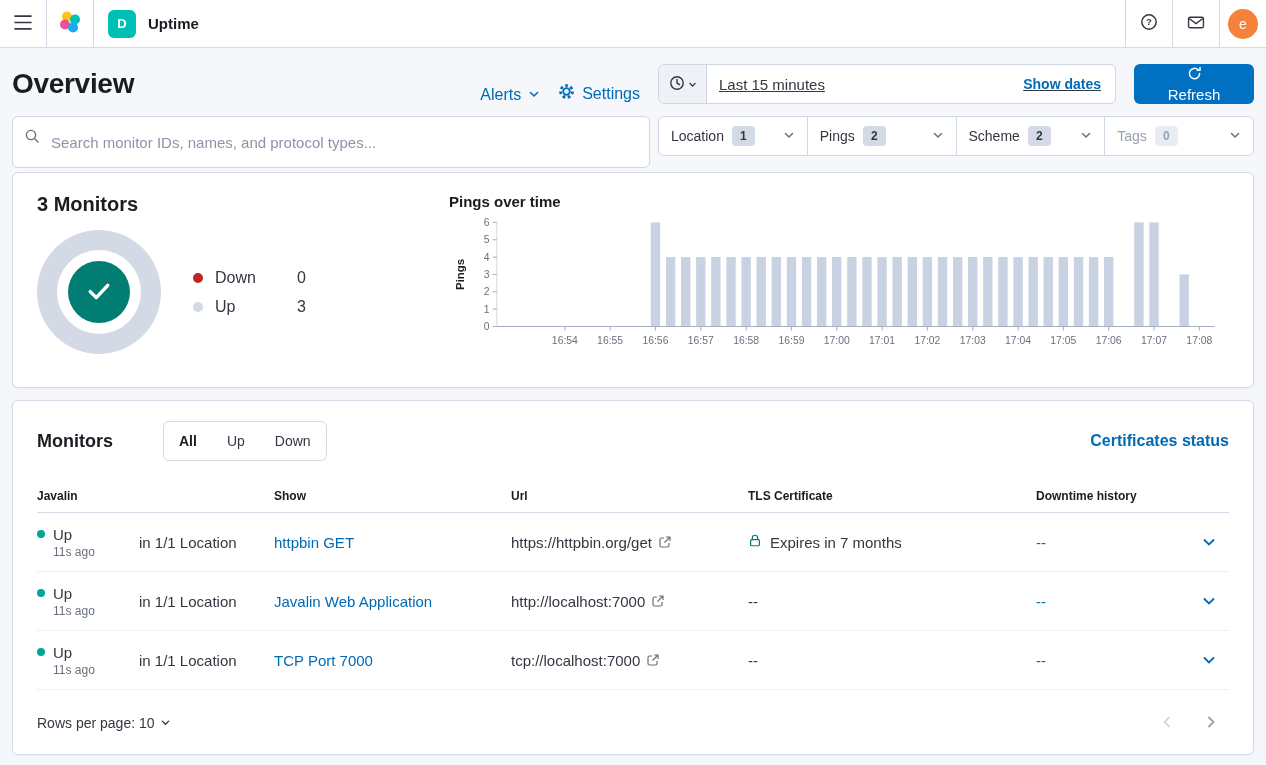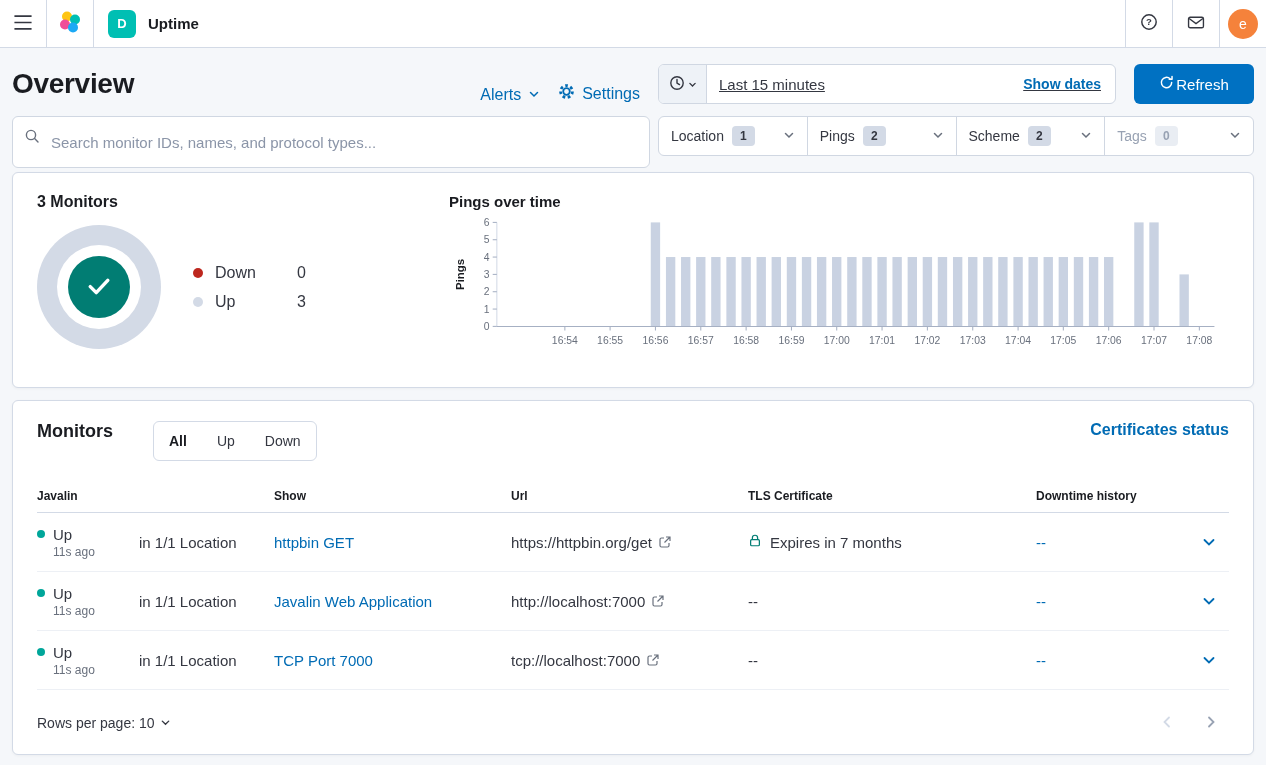--- a/index.html
+++ b/index.html
@@ -26,59 +26,59 @@
   .page{padding:12px;}
   .page-header{display:flex; align-items:center; height:48px; margin-bottom:8px;}
   .page-title{font-size:28px; font-weight:600; color:var(--title); letter-spacing:-.3px;}
   .header-actions{margin-left:auto; display:flex; align-items:flex-end; gap:18px;}
   .link-btn{color:var(--c-primary); font-size:16px; display:inline-flex; align-items:center; gap:7px;}
 
   .datepicker{display:flex; align-items:center; width:458px; height:40px; background:#fff; border:1px solid var(--input-border); border-radius:6px; overflow:hidden;text-decoration:underline;}
   .dp-quick{width:48px; height:100%; background:#eef2f7; border-right:1px solid var(--input-border); display:flex; align-items:center; justify-content:center; gap:3px; color:var(--text);}
   .dp-value{flex:1; text-align:left; padding:0 12px; font-size:15px; color:var(--text); height:100%;}
   .dp-showdates{color:var(--c-primary); font-size:14px; font-weight:600; padding:0 14px;}
-  .refresh-btn{height:40px; min-width:120px; background:var(--c-button); color:#fff; border-radius:6px; font-size:15px; font-weight:500; display:inline-flex; align-items:center; justify-content:center; gap:2px;}
+  .refresh-btn{height:40px; min-width:120px; background:var(--c-button); color:#fff; border-radius:6px; font-size:15px; font-weight:500; display:inline-flex; align-items:center; justify-content:center; gap:2px;flex-direction:column;}
 
   .filter-row{display:flex; gap:8px; margin-bottom:16px;}
   .search-box{flex:1; position:relative; height:40px;}
   .search-box svg{position:absolute; left:12px; top:12px;}
   .search-input{width:100%; height:52px; border:1px solid var(--input-border); border-radius:6px; background:#fff; padding:0 12px 0 38px; font-size:15px; font-family:inherit; color:var(--text);}
   .search-input::placeholder{color:#8b95a8;}
   .filter-group{display:flex; width:596px; height:40px; background:#fff; border:1px solid var(--input-border); border-radius:6px;}
   .filter-dd{flex:1; display:flex; align-items:center; gap:8px; padding:0 12px; font-size:14px; color:var(--text); border-left:1px solid var(--input-border);}
   .filter-dd:first-child{border-left:none;}
   .filter-badge{background:var(--c-up-light); color:var(--text); border-radius:4px; min-width:23px; height:20px; padding:0 6px; display:flex; align-items:center; justify-content:center; font-size:12px; font-weight:600;}
   .filter-dd .chev{margin-left:auto; color:var(--gray);}
   .filter-dd.disabled{color:#98a2b3;}
   .filter-dd.disabled .filter-badge{background:#e9edf3; color:#98a2b3;}
 
   .panel{background:#fff; border:1px solid var(--border); border-radius:6px; box-shadow:0 1px 3px rgba(0,0,0,.04);}
 
   
   .snapshot-panel{display:flex; padding:20px 24px; height:216px; margin-bottom:12px;}
   .snapshot-left{width:382px;}
-  .snapshot-title{font-size:16px; font-weight:700; color:var(--title);}
+  .snapshot-title{font-size:20px; font-weight:700; color:var(--title);}
   .snapshot-body{display:flex; align-items:center; gap:32px; margin-top:14px;}
   .donut{width:124px; height:124px; border-radius:50%; background:var(--c-up-light); display:flex; align-items:center; justify-content:center;}
   .donut-hole{width:84px; height:84px; border-radius:50%; background:#fff; display:flex; align-items:center; justify-content:center;}
   .donut-check{width:62px; height:62px; border-radius:50%; background:var(--c-check-circle); display:flex; align-items:center; justify-content:center;}
   .legend-row{display:grid; grid-template-columns:14px 74px auto; align-items:center; gap:8px; font-size:16px; margin:11px 0;}
   .dot{width:10px; height:10px; border-radius:50%; display:inline-block;}
   .dot.down{background:var(--c-down-dot);}
   .dot.up{background:var(--c-up-light);}
   .legend-val{color:var(--text);}
   .snapshot-chart{flex:1; padding-left:30px;}
   .chart-title{font-size:15px; font-weight:700; color:var(--title); margin-bottom:2px;}
   .pings-chart{width:100%; height:auto; display:block;}
   .pings-chart .tick{font-size:10px; fill:var(--gray); font-family:"Liberation Sans",sans-serif;}
   .pings-chart .ylabel{font-size:11px; font-weight:700; fill:var(--title); font-family:"Liberation Sans",sans-serif;}
 
   
   .monitors-panel{padding:20px 24px 14px;}
-  .monitors-header{display:flex; align-items:flex-start; gap:40px; margin-bottom:18px;}
+  .monitors-header{display:flex; align-items:center; gap:50px; margin-bottom:18px;}
   .monitors-title{font-size:18px; font-weight:700; color:var(--title);}
   .tab-group{display:flex; align-items:stretch; height:40px; border:1px solid var(--border); border-radius:6px; overflow:hidden; background:#fff;}
   .tab{padding:0 15px; font-size:14px; color:var(--text);}
   .tab.selected{font-weight:700; color:var(--title);}
   .cert-link{margin-left:auto; color:var(--c-primary); font-size:16px; font-weight:600; text-decoration:none; cursor:pointer;}
 
   .grid{display:grid; grid-template-columns:102px 135px 237px 237px 288px 157px 38px; align-items:center;}
   .thead{height:34px; border-bottom:1px solid var(--border); font-size:12px; font-weight:700; color:var(--title);}
   .trow{height:59px; border-bottom:1px solid #edf0f5;}
   .status-line{display:flex; align-items:center; gap:8px; font-size:15px; color:var(--text);}

